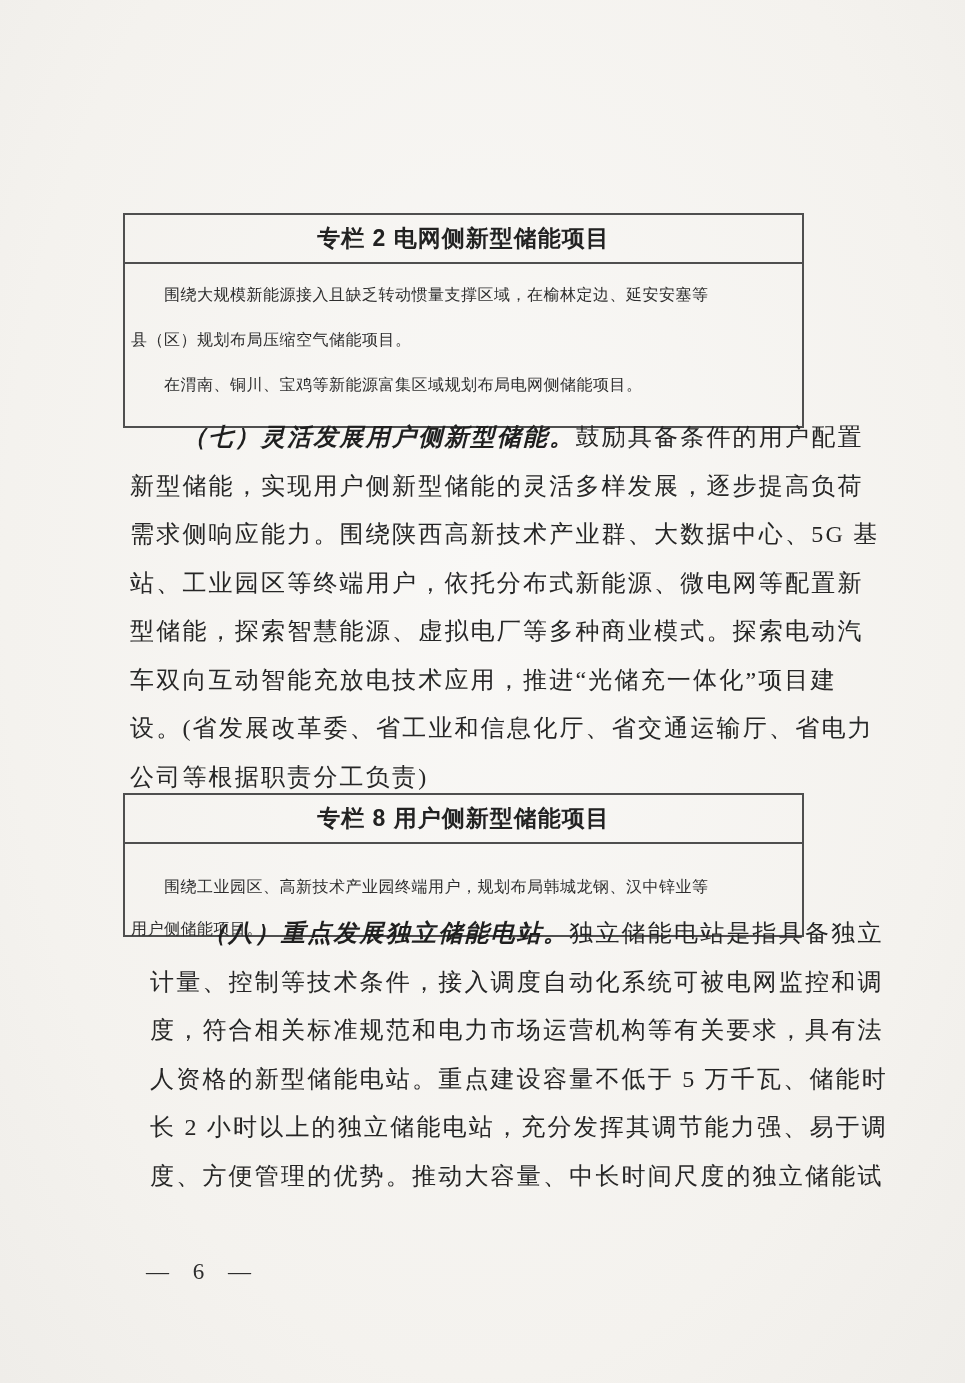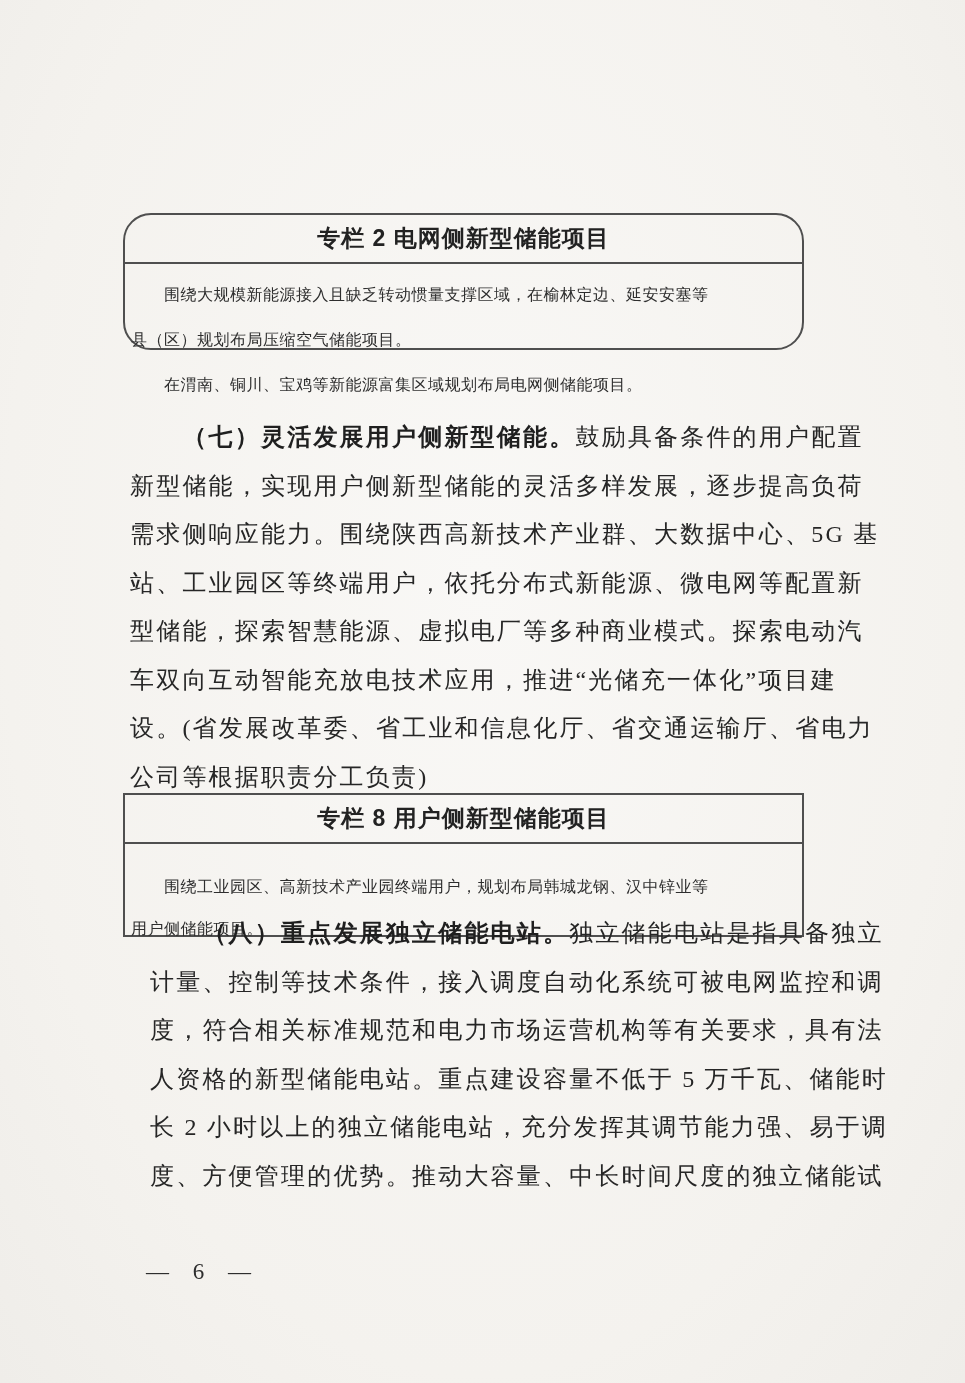--- a/index.html
+++ b/index.html
@@ -12,21 +12,21 @@
     position:relative;width:965px;height:1383px;overflow:hidden;
     background:radial-gradient(ellipse at 50% 42%, #f9f8f6 0%, #f4f2ee 70%, #efede9 100%);
     color:#2a2a2a;
   }
   
   .panel{
     position:absolute;left:123px;width:681px;
     border:2px solid #4f4f4f;box-sizing:border-box;
     background:transparent;
   }
-  .panel-1{top:213px;height:137px;border-radius:28px;}
+  .panel-1{top:213px;height:215px;}
   .panel-2{top:793px;height:144px;}
   .panel-title{
     height:47px;line-height:47px;border-bottom:2px solid #4f4f4f;
     text-align:center;font-family:"Liberation Sans","DejaVu Sans",sans-serif;
     font-weight:700;font-size:23px;letter-spacing:1px;color:#222;
     white-space:pre-line;
   }
   .panel-body{
     padding:8px 4px 0 6px;font-size:16px;letter-spacing:0.5px;
     color:#2e2e2e;white-space:pre-line;text-align:left;
@@ -34,21 +34,21 @@
   .panel-1 .panel-body{line-height:45px;}
   .panel-2 .panel-body{line-height:42px;padding-top:22px;}
   
   .para{
     position:absolute;left:130px;width:790px;
     font-size:24px;letter-spacing:2.2px;line-height:48.5px;
     color:#262626;white-space:pre-line;text-align:left;
   }
   .para-7{top:413px;}
   .para-8{top:909px;margin-left:20px;}
-  .para .lead{font-weight:700;color:#1f1f1f;}
+  .para .lead{font-weight:700;color:#1f1f1f;font-style:italic;}
   
   .page-number{
     position:absolute;left:146px;top:1256px;
     font-size:23px;letter-spacing:9px;color:#2e2e2e;line-height:32px;
     white-space:pre;
   }
 </style>
 </head>
 <body>
 

